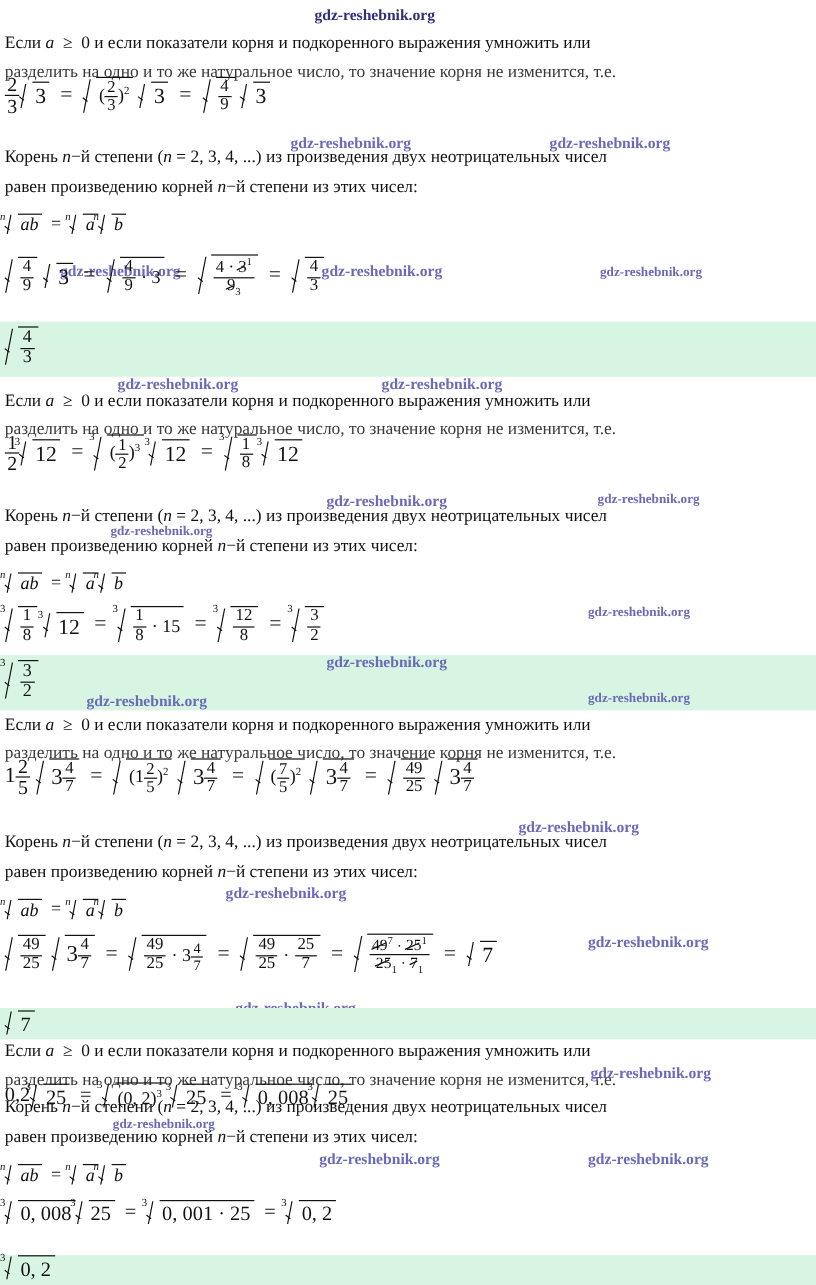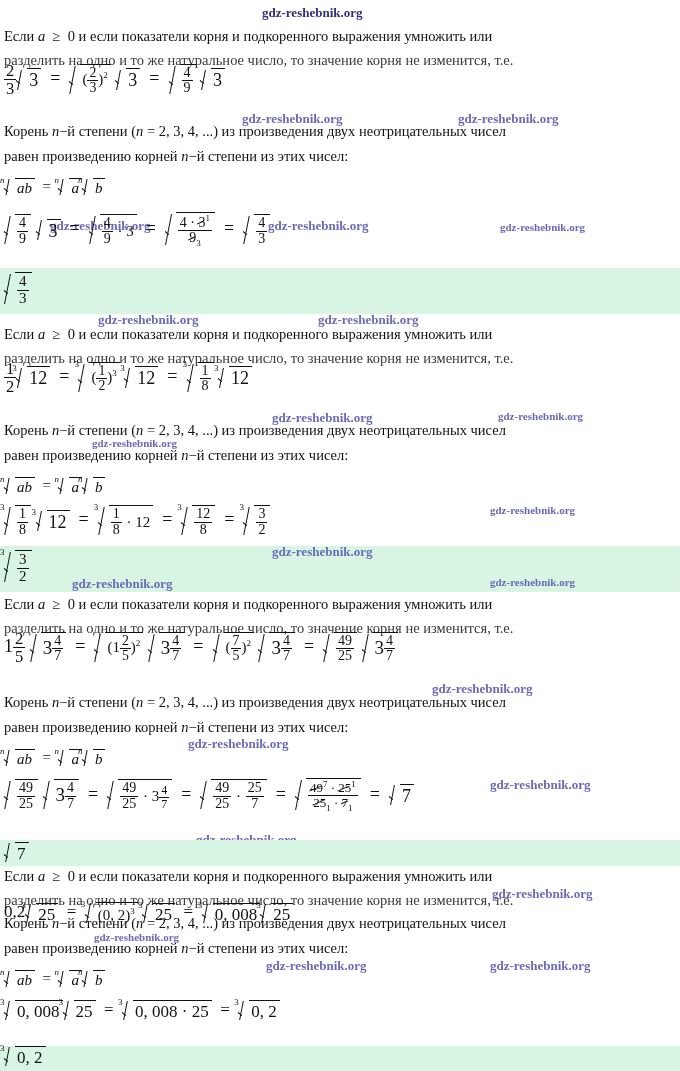--- a/index.html
+++ b/index.html
@@ -166,21 +166,21 @@
     &nbsp;=&nbsp;
     <span class="rad"><span class="idx"><i class="v">n</i></span><span class="body"><i class="v">a</i></span></span><span class="rad"><span class="idx"><i class="v">n</i></span><span class="body"><i class="v">b</i></span></span>
   </div>
 
   <div class="wm" style="left:490px;top:504px;font-size:11px;">gdz-reshebnik.org</div>
 
   <div class="mathline" style="left:4px;top:505px;font-size:18px;">
     <span class="rad" style="font-size:19px;"><span class="idx">3</span><span class="body"><span class="frac" style="font-size:14px;"><span class="n">1</span><span class="d">8</span></span></span></span>
     <span class="rad"><span class="idx">3</span><span class="body">12</span></span>
     &nbsp;=&nbsp;
-    <span class="rad" style="font-size:19px;"><span class="idx">3</span><span class="body"><span class="frac" style="font-size:14px;"><span class="n">1</span><span class="d">8</span></span> <span style="font-size:15px;">· 12</span></span></span>
+    <span class="rad" style="font-size:19px;"><span class="idx">3</span><span class="body"><span class="frac" style="font-size:14px;"><span class="n">1</span><span class="d">8</span></span> <span style="font-size:15px;">· 15</span></span></span>
     &nbsp;=&nbsp;
     <span class="rad" style="font-size:19px;"><span class="idx">3</span><span class="body"><span class="frac" style="font-size:14px;"><span class="n">12</span><span class="d">8</span></span></span></span>
     &nbsp;=&nbsp;
     <span class="rad" style="font-size:19px;"><span class="idx">3</span><span class="body"><span class="frac" style="font-size:14px;"><span class="n">3</span><span class="d">2</span></span></span></span>
   </div>
 
   <div class="hl" style="left:0px;top:546px;width:680px;height:46px;"></div>
   <div class="mathline" style="left:4px;top:550px;font-size:20px;">
     <span class="rad" style="font-size:20px;"><span class="idx">3</span><span class="body"><span class="frac" style="font-size:15px;"><span class="n">3</span><span class="d">2</span></span></span></span>
   </div>
@@ -278,21 +278,21 @@
 
   <div class="mathline" style="left:4px;top:970px;font-size:15px;">
     <span class="rad"><span class="idx"><i class="v">n</i></span><span class="body"><i class="v">ab</i></span></span>
     &nbsp;=&nbsp;
     <span class="rad"><span class="idx"><i class="v">n</i></span><span class="body"><i class="v">a</i></span></span><span class="rad"><span class="idx"><i class="v">n</i></span><span class="body"><i class="v">b</i></span></span>
   </div>
 
   <div class="mathline" style="left:4px;top:1000px;font-size:17px;">
     <span class="rad" style="font-size:17px;"><span class="idx">3</span><span class="body">0, 008</span></span><span class="rad"><span class="idx">3</span><span class="body">25</span></span>
     &nbsp;=&nbsp;
-    <span class="rad" style="font-size:17px;"><span class="idx">3</span><span class="body">0, 008 · 25</span></span>
+    <span class="rad" style="font-size:17px;"><span class="idx">3</span><span class="body">0, 001 · 25</span></span>
     &nbsp;=&nbsp;
     <span class="rad" style="font-size:17px;"><span class="idx">3</span><span class="body">0, 2</span></span>
   </div>
 
   <div class="hl" style="left:0px;top:1046px;width:680px;height:25px;"></div>
   <div class="mathline" style="left:4px;top:1046px;font-size:17px;">
     <span class="rad" style="font-size:17px;"><span class="idx">3</span><span class="body">0, 2</span></span>
   </div>
 
 </div>

